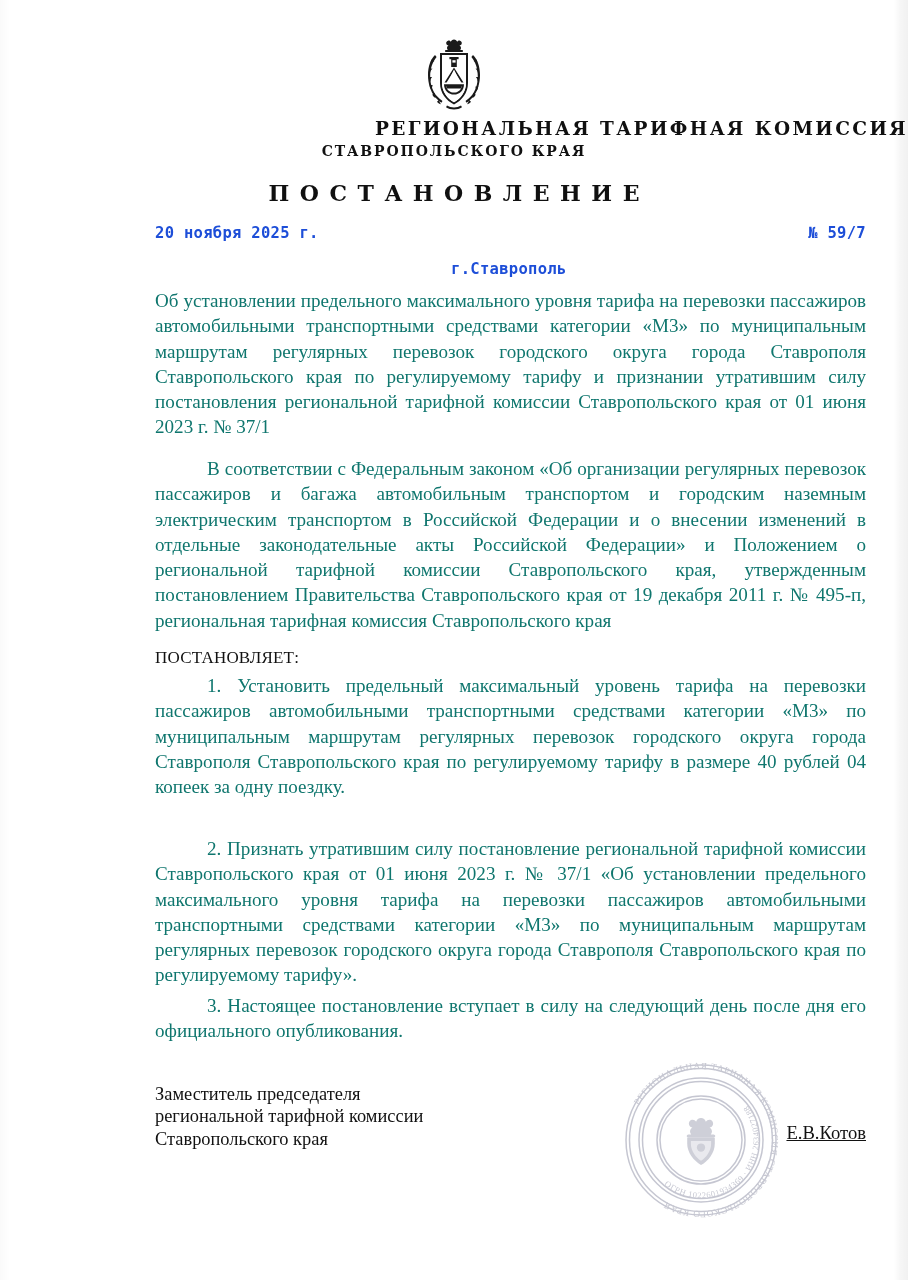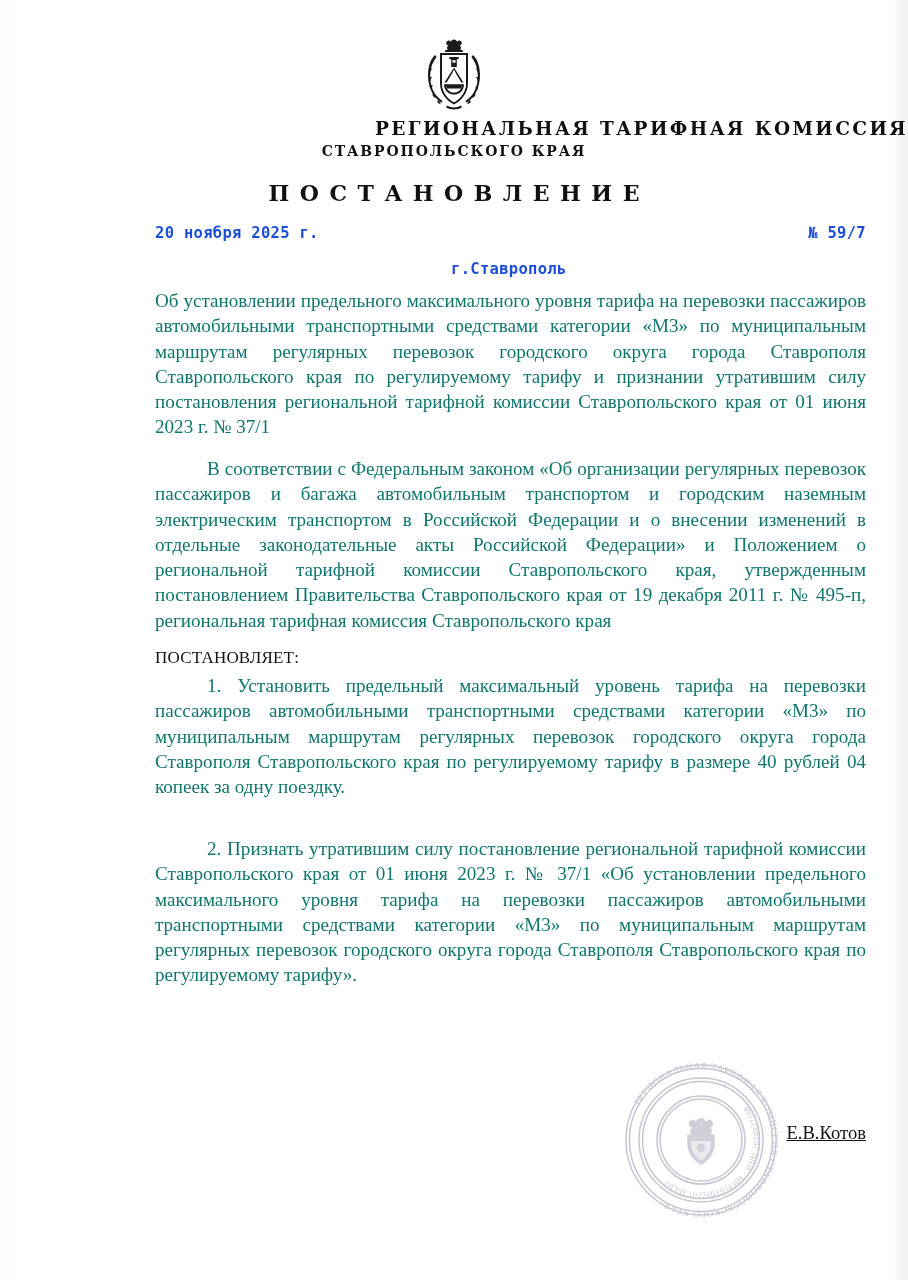--- a/index.html
+++ b/index.html
@@ -218,21 +218,25 @@
   </div>
 
   <div class="body-block title-para">Об установлении предельного максимального уровня тарифа на перевозки пассажиров автомобильными транспортными средствами категории «М3» по муниципальным маршрутам регулярных перевозок городского округа города Ставрополя Ставропольского края по регулируемому тарифу и признании утратившим силу постановления региональной тарифной комиссии Ставропольского края от 01 июня 2023 г. № 37/1</div>
 
   <div class="body-block preamble">В соответствии с Федеральным законом «Об организации регулярных перевозок пассажиров и багажа автомобильным транспортом и городским наземным электрическим транспортом в Российской Федерации и о внесении изменений в отдельные законодательные акты Российской Федерации» и Положением о региональной тарифной комиссии Ставропольского края, утвержденным постановлением Правительства Ставропольского края от 19 декабря 2011 г. № 495-п, региональная тарифная комиссия Ставропольского края</div>
 
   <div class="resolve-word">ПОСТАНОВЛЯЕТ:</div>
 
   <div class="body-block clause-1">1. Установить предельный максимальный уровень тарифа на перевозки пассажиров автомобильными транспортными средствами категории «М3» по муниципальным маршрутам регулярных перевозок городского округа города Ставрополя Ставропольского края по регулируемому тарифу в размере 40 рублей 04 копеек за одну поездку.</div>
   <div class="body-block clause-2">2. Признать утратившим силу постановление региональной тарифной комиссии Ставропольского края от 01 июня 2023 г. № 37/1 «Об установлении предельного максимального уровня тарифа на перевозки пассажиров автомобильными транспортными средствами категории «М3» по муниципальным маршрутам регулярных перевозок городского округа города Ставрополя Ставропольского края по регулируемому тарифу».</div>
-
+  <div class="body-block clause-3">3. Настоящее постановление вступает в силу на следующий день после дня его официального опубликования.</div>
+
+  <div class="sign-block">Заместитель председателя
+региональной тарифной комиссии
+Ставропольского края</div>
   <div class="sign-name">Е.В.Котов</div>
 
   <svg class="seal" viewBox="0 0 176 176">
     <defs>
       <path id="sealOuterText" d="M88 88 m-71 0 a71 71 0 1 1 142 0 a71 71 0 1 1 -142 0"></path>
       <path id="sealInnerText" d="M88 88 m-58 0 a58 58 0 1 0 116 0 a58 58 0 1 0 -116 0"></path>
     </defs>
     <g fill="none" stroke="#8d8fa4" stroke-width="1.5">
       <circle cx="88" cy="88" r="75"></circle>
       <circle cx="88" cy="88" r="71.5"></circle>

